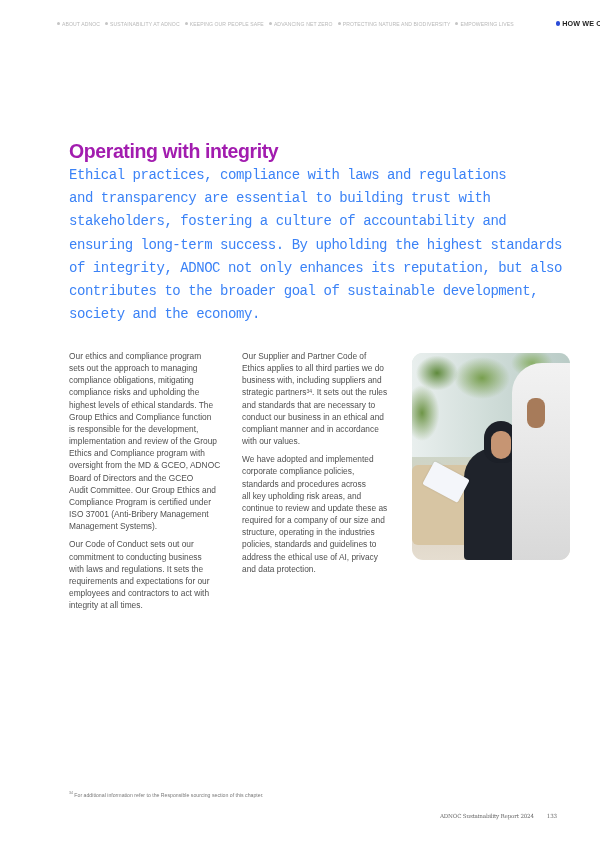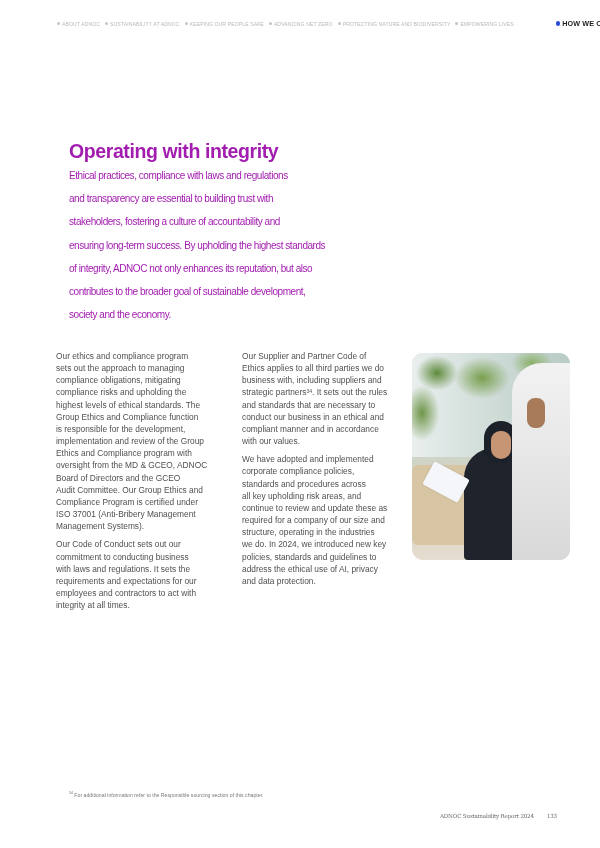--- a/index.html
+++ b/index.html
@@ -20,33 +20,33 @@
     .nav-item.active { color: #1e1e1e; font-weight: bold; font-size: 7.2px; padding-left: 37px; }
     .nav-item.active .nav-dot { background: #2a4bd7; width: 4.5px; height: 4.5px; }
 
     .page-title {
       position: absolute; left: 69px; top: 140px;
       font-family: "Liberation Sans", sans-serif; font-weight: bold;
       font-size: 19.5px; letter-spacing: -0.4px; color: #a21caf;
     }
     .lead {
       position: absolute; left: 69px; top: 164px; width: 420px;
-      font-family: Liberation Sans, sans-serif; font-size: 10px;
-      line-height: 23.2px; color: #a21caf; letter-spacing: -0.45px;
+      font-family: Liberation Mono, monospace; font-size: 14px;
+      line-height: 23.2px; color: #3b82f6; letter-spacing: -0.45px;
     }
     .lead span { display: block; white-space: nowrap; }
 
     .col {
       position: absolute; top: 350px;
       font-family: "Liberation Sans", sans-serif; font-size: 8.35px;
       line-height: 12.15px; color: #505050;
     }
     .col p { margin-bottom: 6px; }
     .col p span { display: block; white-space: nowrap; }
-    .col-1 { left: 56px; width: 170px; }
+    .col-1 { left: 69px; width: 170px; }
     .col-2 { left: 242px; width: 170px; }
     sup { font-size: 5px; vertical-align: top; position: relative; top: -1px; }
 
     .photo {
       position: absolute; left: 412px; top: 353px; width: 158px; height: 207px;
       border-radius: 11px; overflow: hidden;
       background: linear-gradient(180deg, #dde8e3 0%, #c9d8cc 40%, #d8cfbe 70%, #e5ddd0 100%);
     }
     .photo .trees {
       position: absolute; left: 0; top: 0; width: 100%; height: 50%;
@@ -185,21 +185,20 @@
     <span>with our values.</span>
   </p>
   <p>
     <span>We have adopted and implemented</span>
     <span>corporate compliance policies,</span>
     <span>standards and procedures across</span>
     <span>all key upholding risk areas, and</span>
     <span>continue to review and update these as</span>
     <span>required for a company of our size and</span>
     <span>structure, operating in the industries</span>
-    <span>we do. In 2024, we introduced new key</span>
     <span>policies, standards and guidelines to</span>
     <span>address the ethical use of AI, privacy</span>
     <span>and data protection.</span>
   </p>
 </div>
 
 <div class="photo" title="Woman in black abaya and man in white kandura reviewing a document together">
   <div class="trees"></div>
   <div class="sofa"></div>
   <div class="woman-body"></div>

